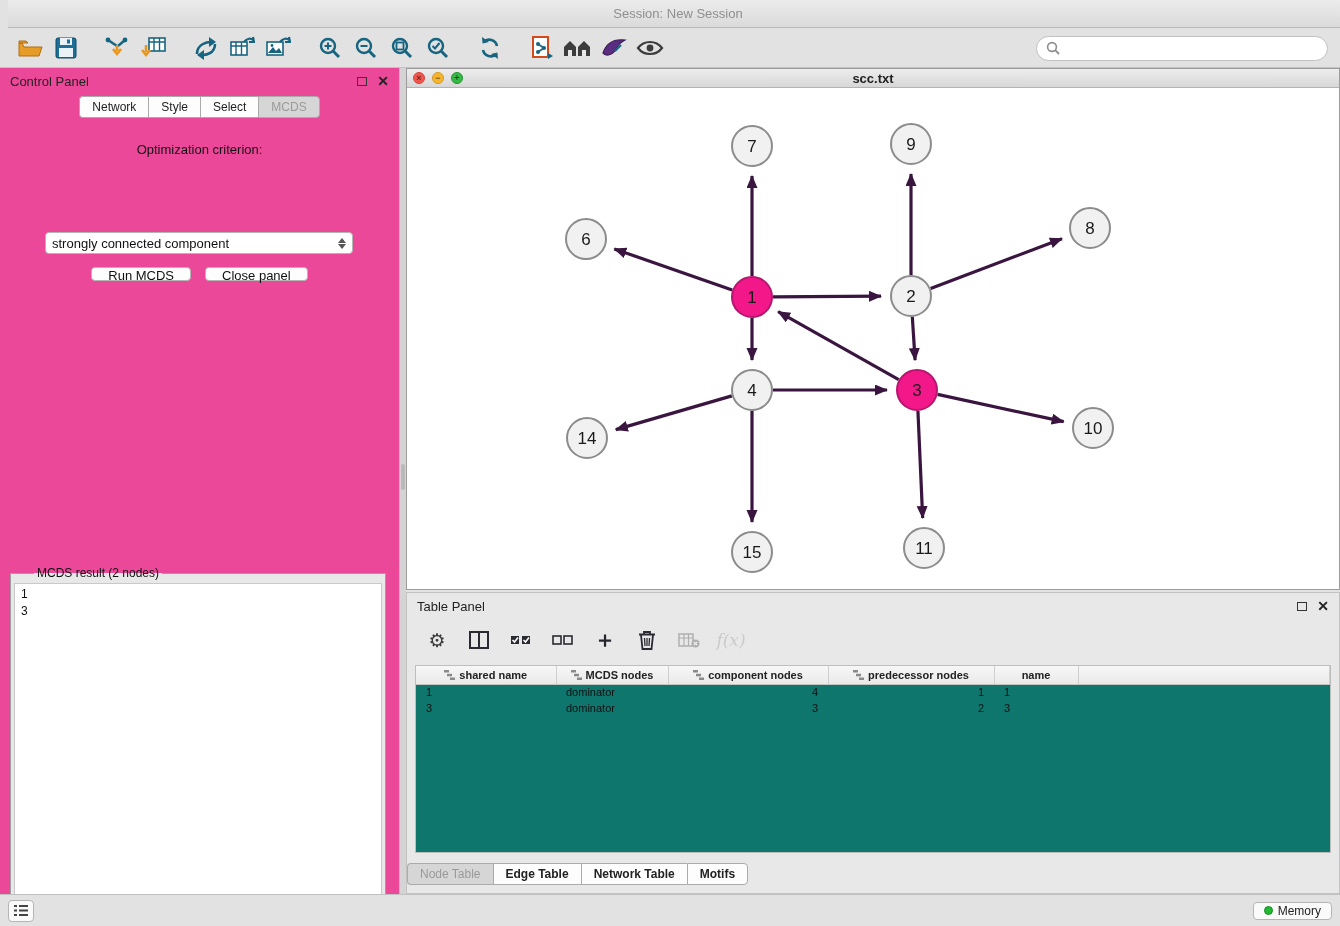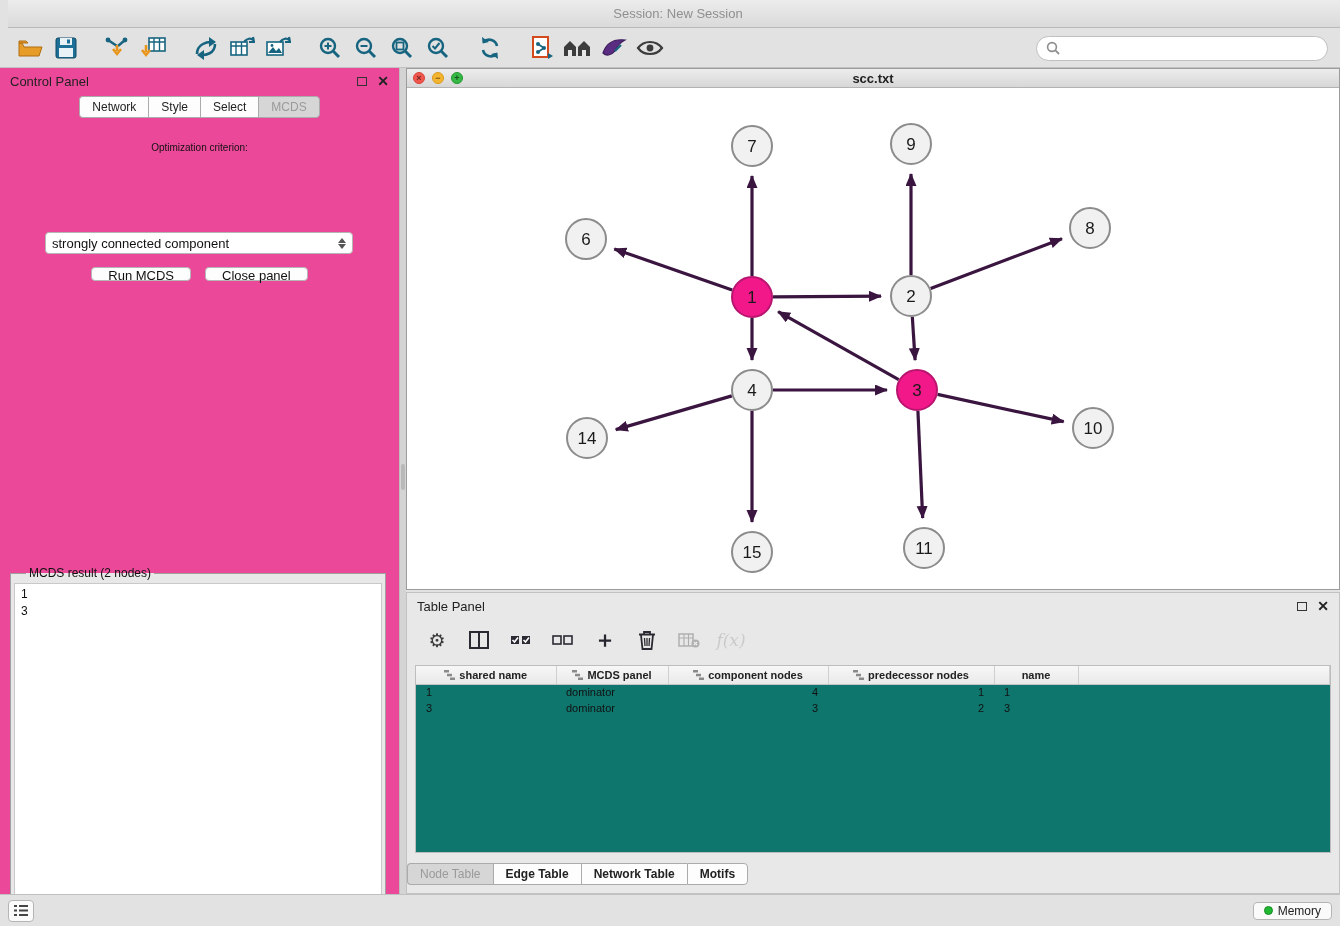--- a/index.html
+++ b/index.html
@@ -25,30 +25,30 @@
   .panel-header{height:26px;display:flex;align-items:center;padding:0 10px;font-size:13px;color:#222;}
   .panel-header .hdr-icons{margin-left:auto;display:flex;gap:10px;align-items:center;}
   .float-icon{width:10px;height:9px;border:1.5px solid #333;display:inline-block;}
   .close-icon{font-size:14px;font-weight:bold;color:#222;line-height:1;}
   .tabbar{display:flex;justify-content:center;margin-top:2px;}
   .tab{font-size:12px;padding:3px 12px;border:1px solid #ababab;border-right:none;background:#fdfdfd;color:#222;}
   .tab:first-child{border-radius:4px 0 0 4px;}
   .tab:last-child{border-right:1px solid #ababab;border-radius:0 4px 4px 0;}
   .tab.active{background:#d6d6d6;color:#9a9a9a;}
   .cp-body{position:relative;height:calc(100% - 56px);}
-  .opt-label{margin-top:24px;text-align:center;font-size:10px;color:#111;}
+  .opt-label{margin-top:24px;text-align:center;font-size:13px;color:#111;}
   .dropdown{position:absolute;left:45px;top:90px;width:308px;height:22px;background:#fff;border:1px solid #b5b5b5;border-radius:4px;display:flex;align-items:center;padding:0 6px;font-size:13px;color:#111;}
   .dropdown .chevrons{margin-left:auto;display:flex;flex-direction:column;gap:1px;align-items:center;}
   .chevrons i{display:block;width:0;height:0;border-left:4px solid transparent;border-right:4px solid transparent;}
   .chevrons .up{border-bottom:5px solid #555;}
   .chevrons .down{border-top:5px solid #555;}
   .btn-row{position:absolute;top:125px;left:0;width:100%;display:flex;justify-content:center;gap:14px;}
   .mac-btn{height:14px;border:1px solid #b5b5b5;border-radius:4px;background:#fdfdfd;font-size:13px;color:#111;padding:0 16px;font-family:"Liberation Sans",sans-serif;}
   .result-fieldset{position:absolute;left:10px;top:424px;width:376px;height:378px;border:1px solid #9f9f9f;margin:0;padding:3px;background:#e8e8e8;}
-  .result-fieldset legend{font-size:12px;color:#111;padding:0 3px;margin-left:12px;}
+  .result-fieldset legend{font-size:12px;color:#111;padding:0 3px;margin-left:20px;}
   .result-inner{width:100%;height:100%;background:#fff;border:1px solid #c9c9c9;padding:2px 6px;overflow:hidden;}
   .result-line{font-size:12px;color:#111;line-height:17px;}
 
   .v-splitter{position:absolute;top:68px;left:400px;width:6px;height:826px;background:#d4d4d4;}
   .v-splitter .grip{position:absolute;top:396px;left:1px;width:4px;height:26px;background:#b9b9b9;border-radius:2px;}
 
   
   .right-col{position:absolute;top:68px;left:406px;width:934px;height:826px;}
   .network-window{position:absolute;top:0;left:0;width:934px;height:522px;border:1px solid #9c9c9c;background:#fff;}
   .net-titlebar{height:19px;background:linear-gradient(#ededed,#d7d7d7);border-bottom:1px solid #b3b3b3;display:flex;align-items:center;padding:0 6px;position:relative;}
@@ -417,21 +417,21 @@
                   <span>shared name</span>
                 </span>
               </th>
             <th>
                 <span class="th-inner">
                   <svg class="hdr-sort-icon" width="11" height="10" viewBox="0 0 11 10">
                     <rect x="0" y="0" width="5" height="2.5" fill="#8a8a8a"></rect>
                     <rect x="3" y="3.8" width="5" height="2.5" fill="#8a8a8a"></rect>
                     <rect x="6" y="7.5" width="5" height="2.5" fill="#8a8a8a"></rect>
                   </svg>
-                  <span>MCDS panel</span>
+                  <span>MCDS nodes</span>
                 </span>
               </th>
             <th>
                 <span class="th-inner">
                   <svg class="hdr-sort-icon" width="11" height="10" viewBox="0 0 11 10">
                     <rect x="0" y="0" width="5" height="2.5" fill="#8a8a8a"></rect>
                     <rect x="3" y="3.8" width="5" height="2.5" fill="#8a8a8a"></rect>
                     <rect x="6" y="7.5" width="5" height="2.5" fill="#8a8a8a"></rect>
                   </svg>
                   <span>component nodes</span>

